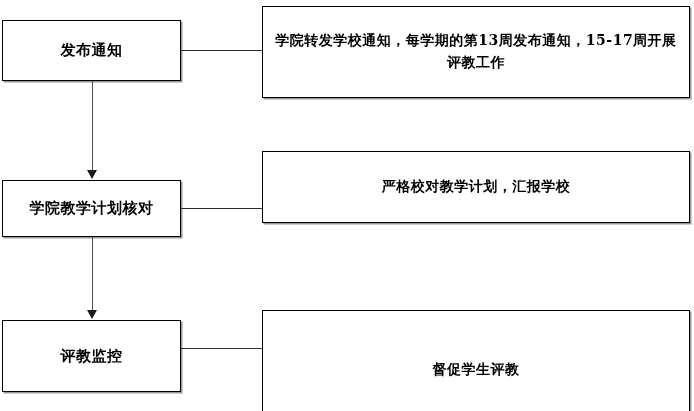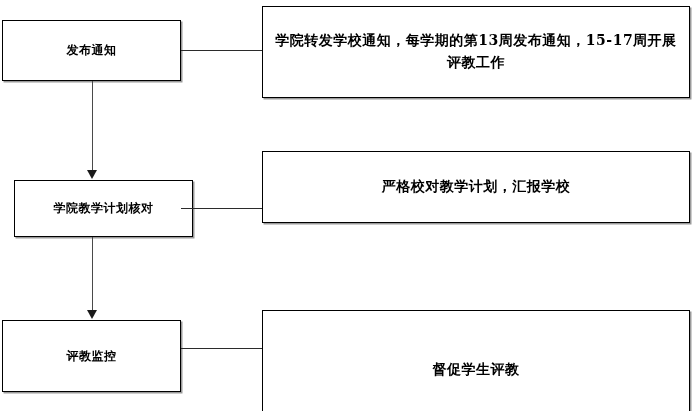--- a/index.html
+++ b/index.html
@@ -35,21 +35,21 @@
     width: 100%;
     padding: 0 6px;
     box-sizing: border-box;
     font-family: "DejaVu Serif", serif;
     font-weight: bold;
     color: #000000;
     letter-spacing: 0.5px;
   }
 
   .step .label {
-    font-size: 12px;
+    font-size: 15px;
     line-height: 1.25;
   }
   .desc .label {
     font-size: 14px;
     line-height: 1.55;
   }
 
   
   .hconn {
     position: absolute;
@@ -81,21 +81,21 @@
 
   <div class="hconn" style="left:181px; top:50px; width:82px;"></div>
 
   <div class="node desc" style="left:262px; top:6px; width:428px; height:92px;">
     <span class="label">学院转发学校通知，每学期的第13周发布通知，15-17周开展评教工作</span>
   </div>
 
   <div class="varrow-line" style="left:92px; top:81px; height:89px;"></div>
   <div class="varrow-head" style="left:87px; top:170px;"></div>
 
-  <div class="node step" style="left:2px; top:180px; width:179px; height:57px;margin-left:12px;">
+  <div class="node step" style="left:2px; top:180px; width:179px; height:57px;">
     <span class="label">学院教学计划核对</span>
   </div>
 
   <div class="hconn" style="left:181px; top:208px; width:82px;"></div>
 
   <div class="node desc" style="left:262px; top:151px; width:428px; height:72px;">
     <span class="label">严格校对教学计划，汇报学校</span>
   </div>
 
   <div class="varrow-line" style="left:92px; top:237px; height:73px;"></div>

